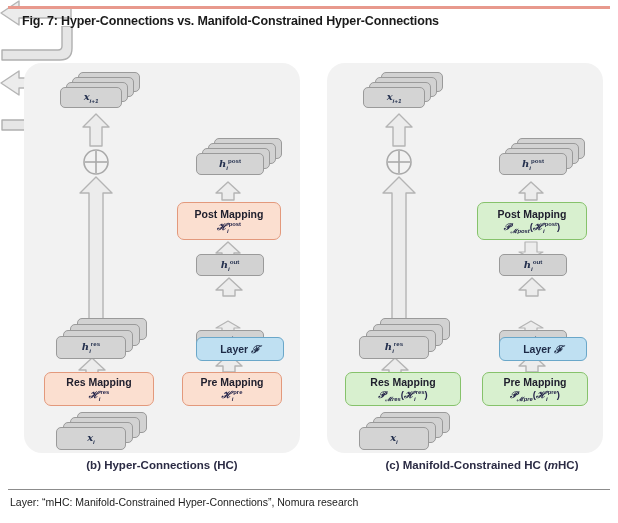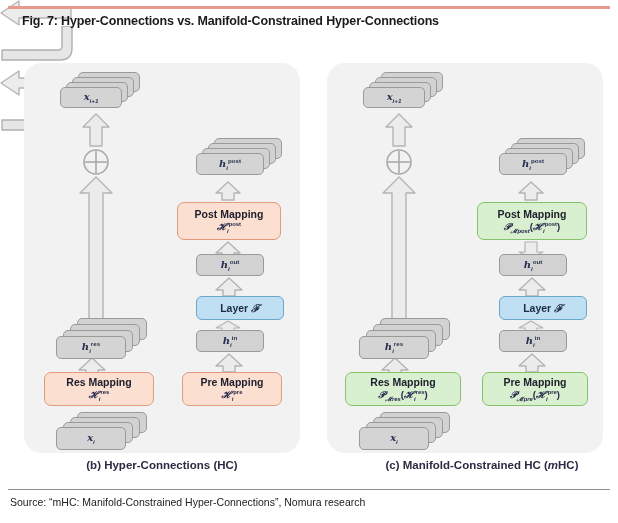--- a/index.html
+++ b/index.html
@@ -80,21 +80,21 @@
     line-height:1.15;z-index:7;
     text-align:center;
   }
   .map.orange{background:#fbdfd0;border:1.3px solid #e3997c;}
   .map.green{background:#d8f0cf;border:1.3px solid #86c26b;}
   .map .formula{font-size:9.5px;font-weight:bold;color:#25254a;margin-top:1px;}
   .layerbox{
     position:absolute;box-sizing:border-box;
     background:#bfe0f2;border:1.4px solid #6aa7c9;border-radius:6px;
     display:flex;align-items:center;justify-content:center;
-    font-size:10.5px;font-weight:bold;color:#1d2a46;z-index:7;
+    font-size:10.5px;font-weight:bold;color:#1d2a46;z-index:7;margin-top:41px;
   }
 
   
   .mathcal{font-family:"DejaVu Serif",serif;font-style:italic;font-weight:bold;}
   .script{font-family:"DejaVu Serif",serif;font-style:italic;}
   sup.sp{font-size:0.62em;vertical-align:super;font-weight:bold;}
   sub.sb{font-size:0.62em;vertical-align:sub;font-weight:bold;font-style:italic;}
 
   
   .arrow-up{
@@ -376,13 +376,13 @@
   <div class="sheet front" style="left:0px;top:15px;width:70px;height:23px;">
     <span><span class="script">x</span><sub class="sb">i</sub></span>
   </div>
 </div>
 
 <div class="panel-caption" id="caption-mhc">
   <span>(c) Manifold-Constrained HC (</span><span class="ital">m</span><span>HC)</span>
 </div>
 
 <div class="footer-rule"></div>
-<div class="source">Source: “mHC: Manifold-Constrained Hyper-Connections”, Nomura research</div>
+<div class="source">Layer: “mHC: Manifold-Constrained Hyper-Connections”, Nomura research</div>
 
 </body></html>

